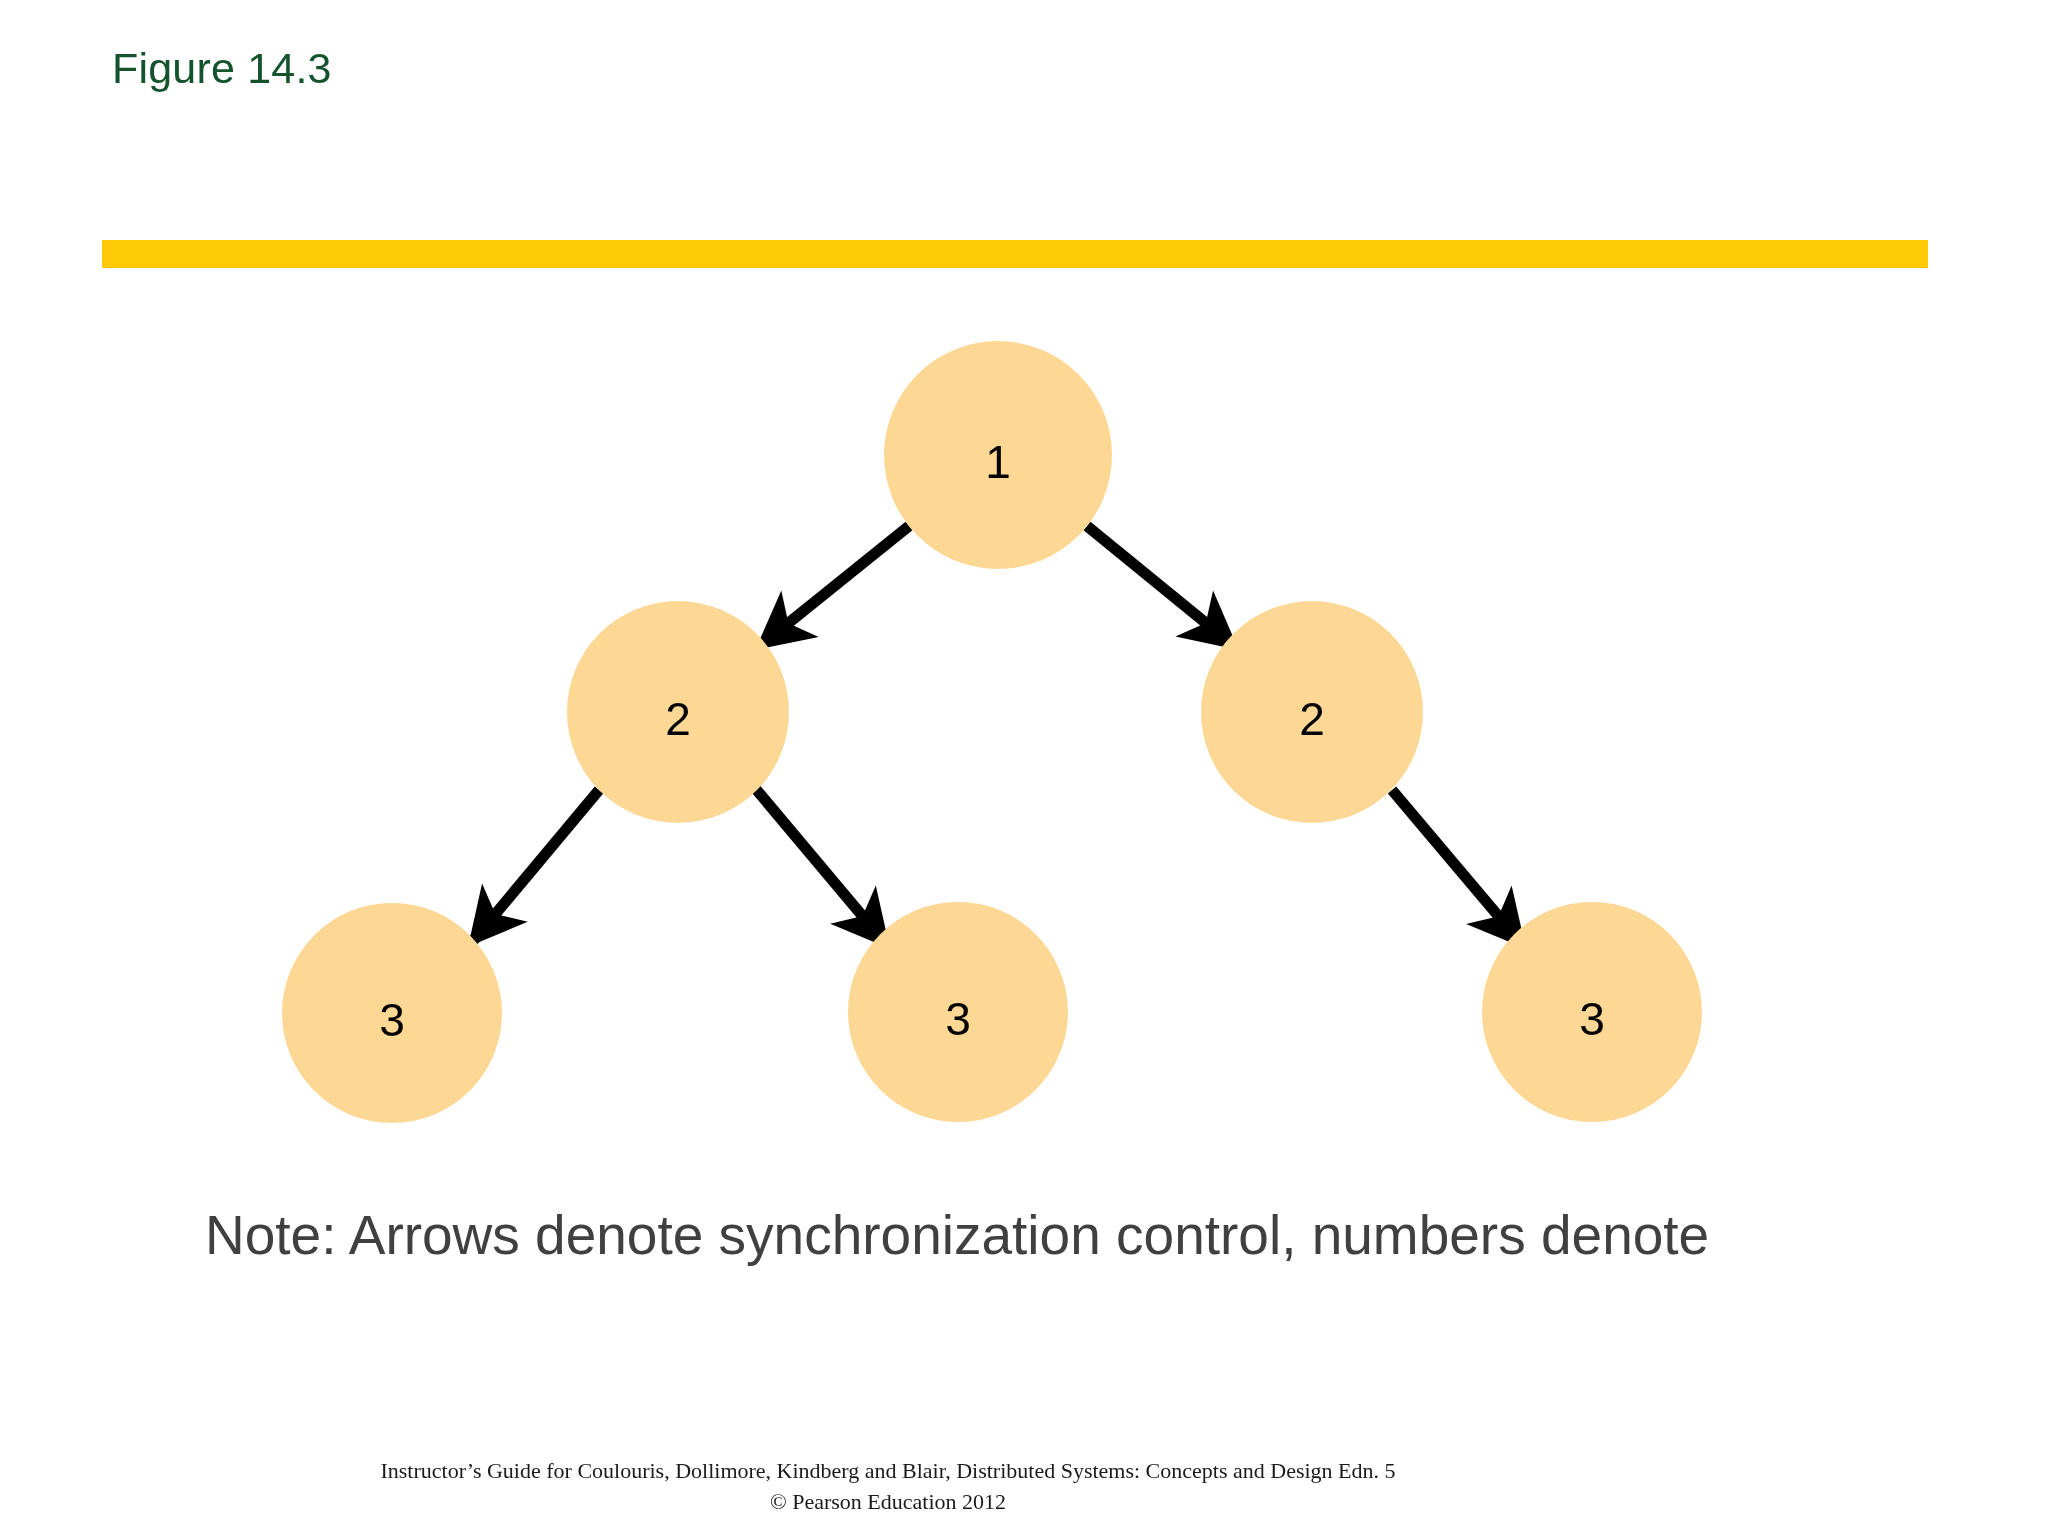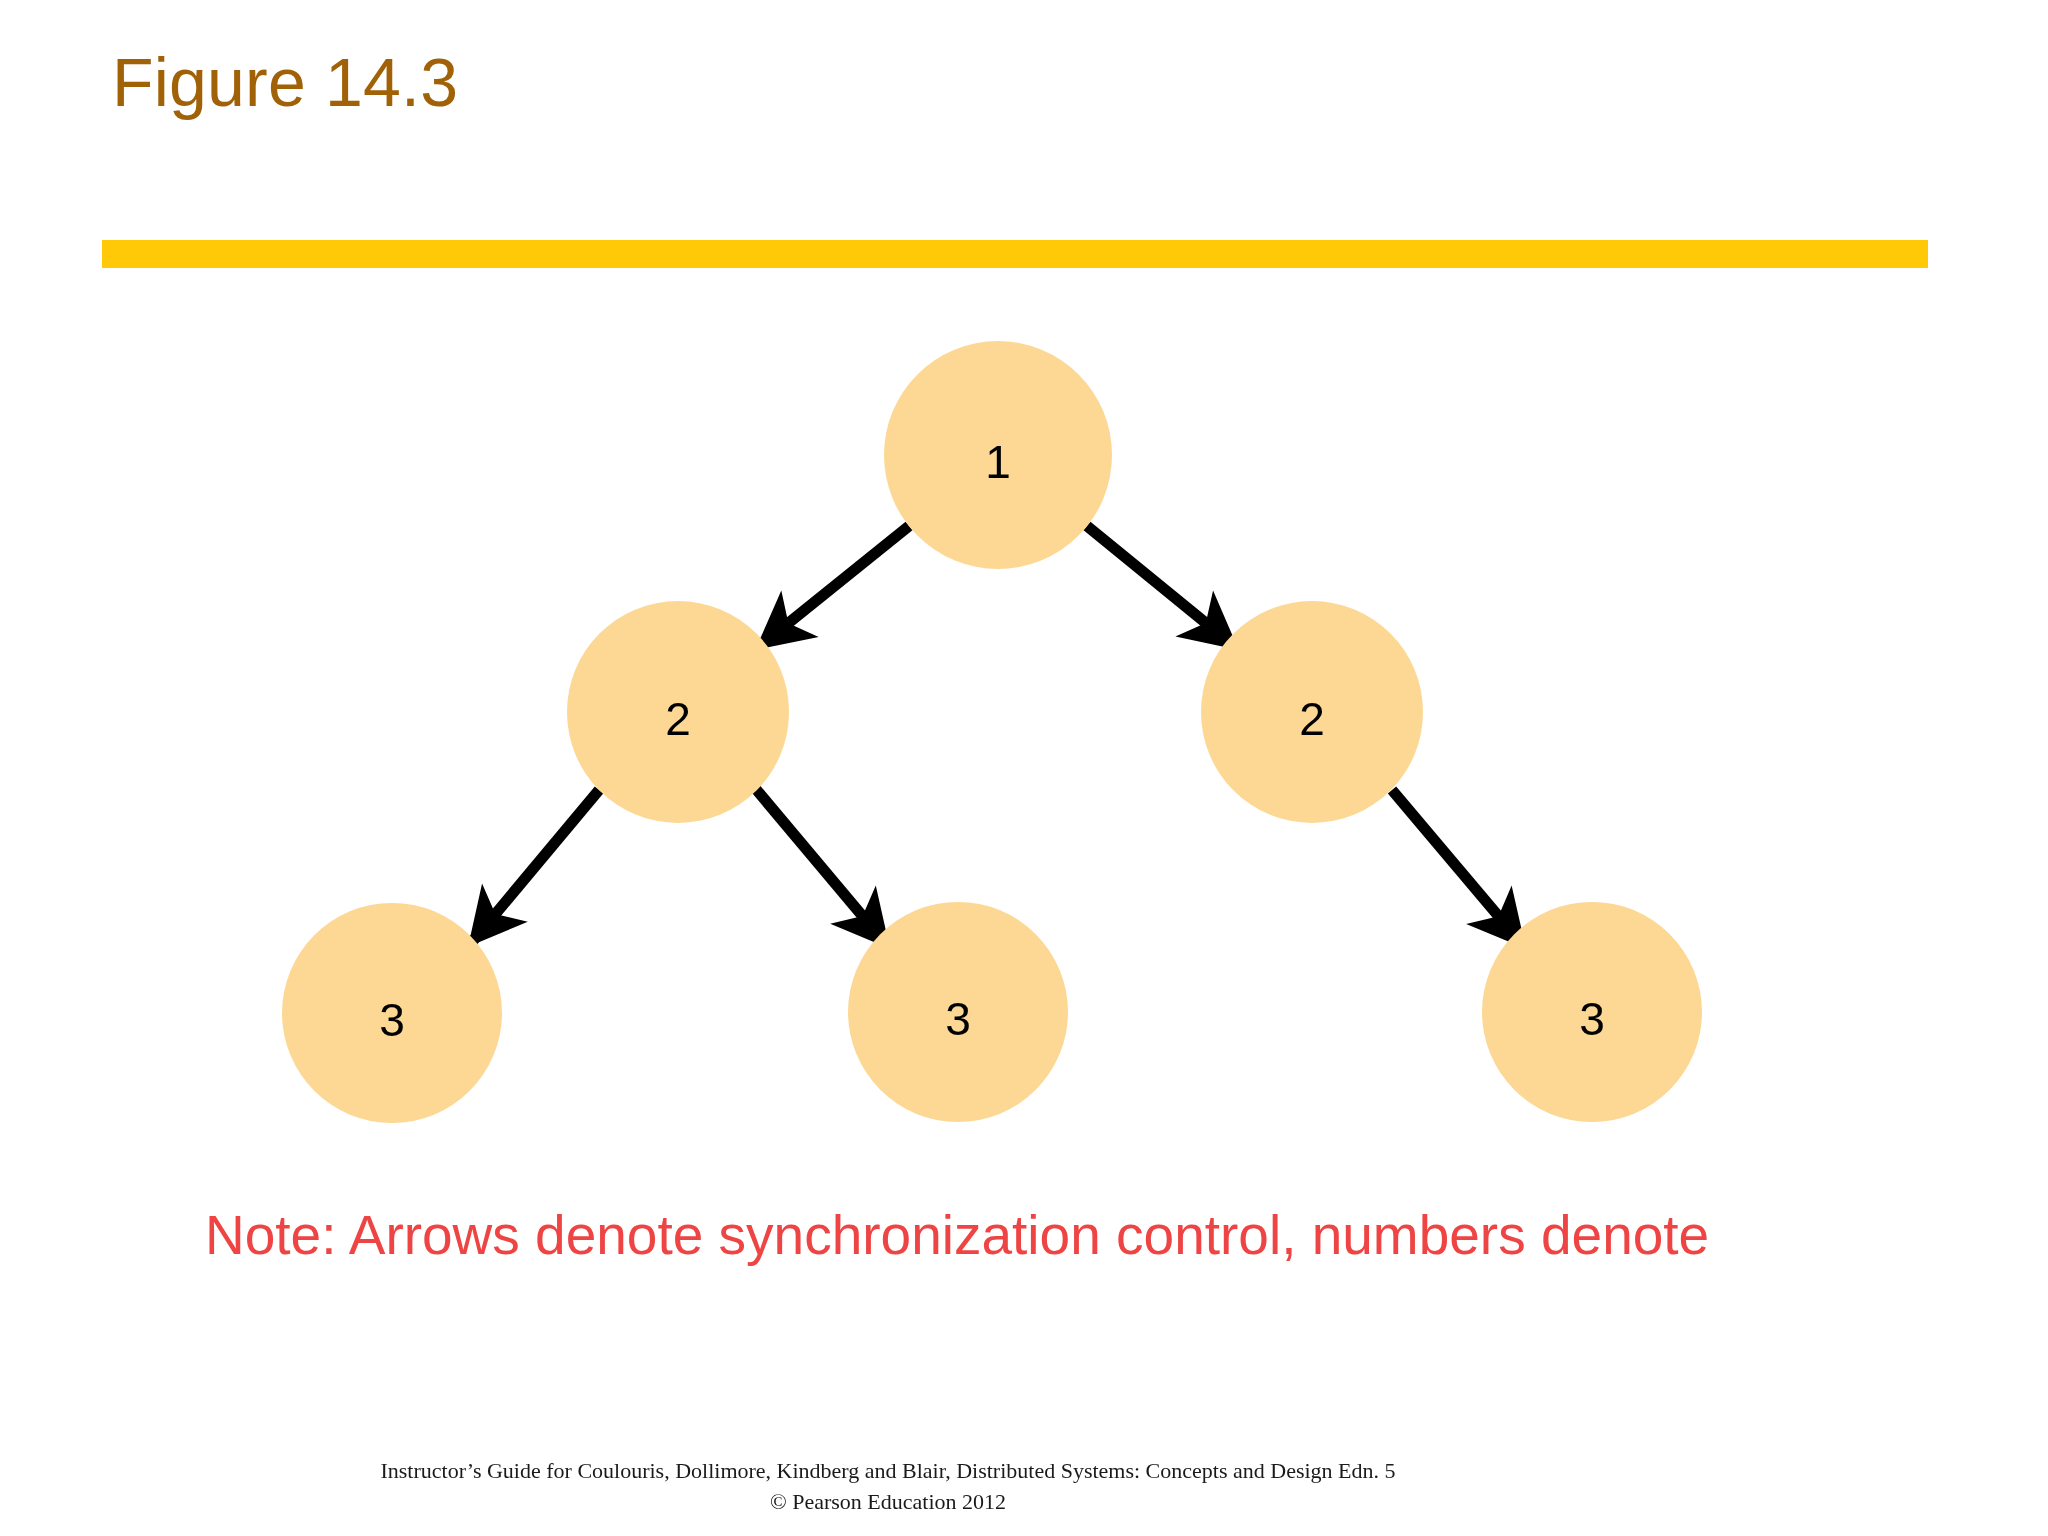--- a/index.html
+++ b/index.html
@@ -19,23 +19,23 @@
   }
 
   
   #title-block {
     position: absolute;
     left: 112px;
     top: 44px;
     width: 1850px;
   }
   .title-line {
-    color: #a16207;
+    color: #14532d;
     font-family: "Liberation Sans", sans-serif;
-    font-size: 68px;
+    font-size: 43px;
     font-weight: normal;
     line-height: 1.12;
     letter-spacing: 0.2px;
     white-space: nowrap;
   }
 
   
   #gold-bar {
     position: absolute;
     left: 102px;
@@ -80,21 +80,21 @@
   }
 
   
   #note-block {
     position: absolute;
     left: 205px;
     top: 1203px;
     width: 1760px;
   }
   .note-line {
-    color: #ef4444;
+    color: #404040;
     font-family: "Liberation Sans", sans-serif;
     font-size: 55px;
     line-height: 1.18;
     white-space: nowrap;
   }
 
   
   #footer-block {
     position: absolute;
     left: 0;

